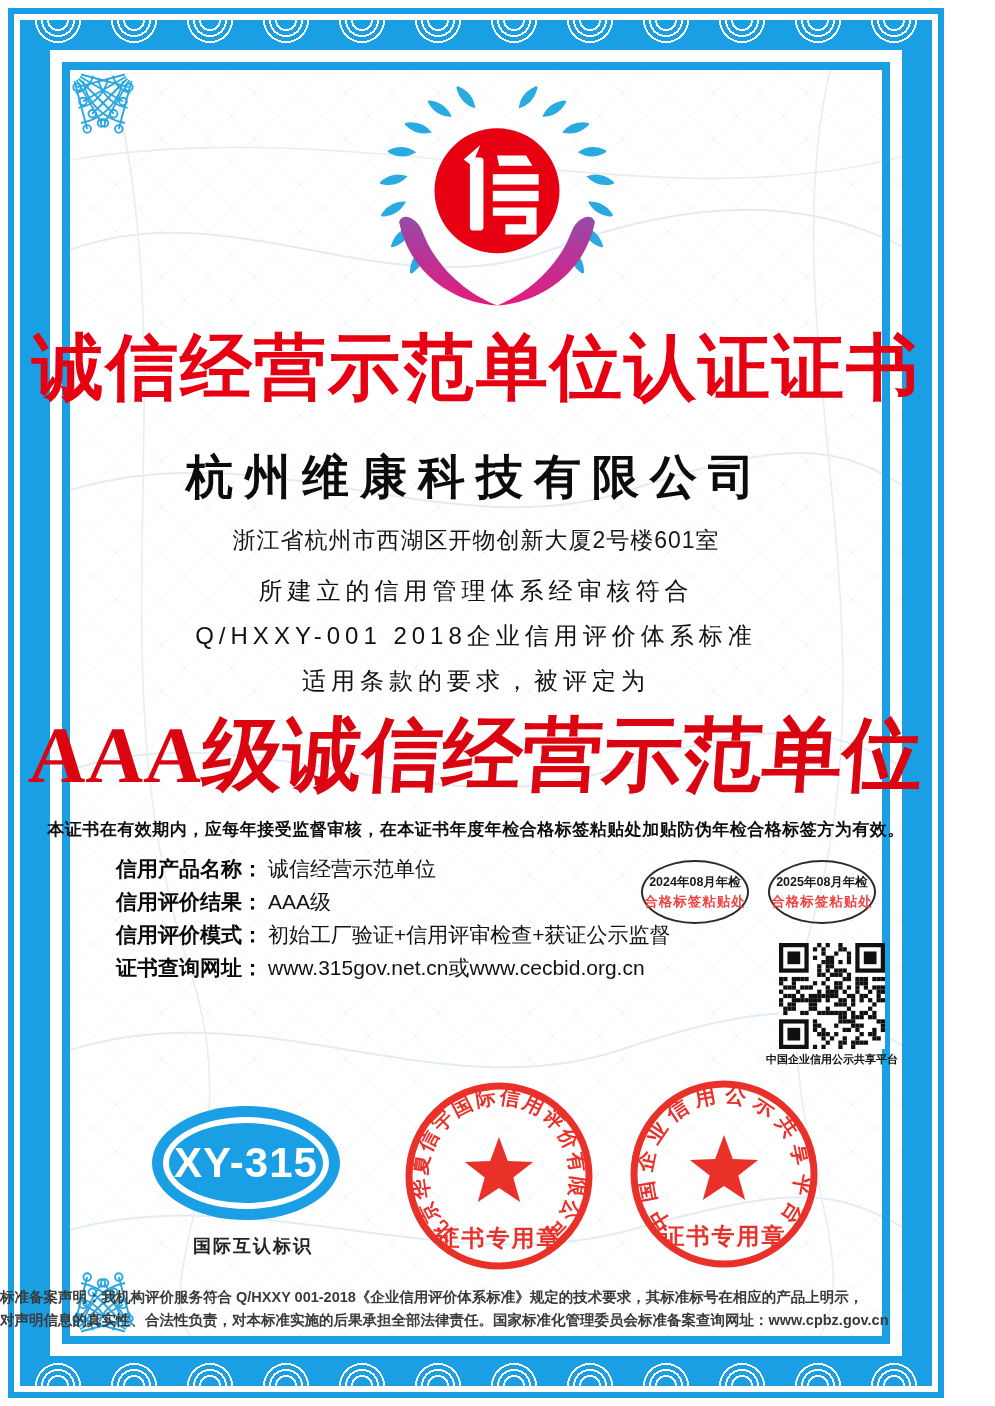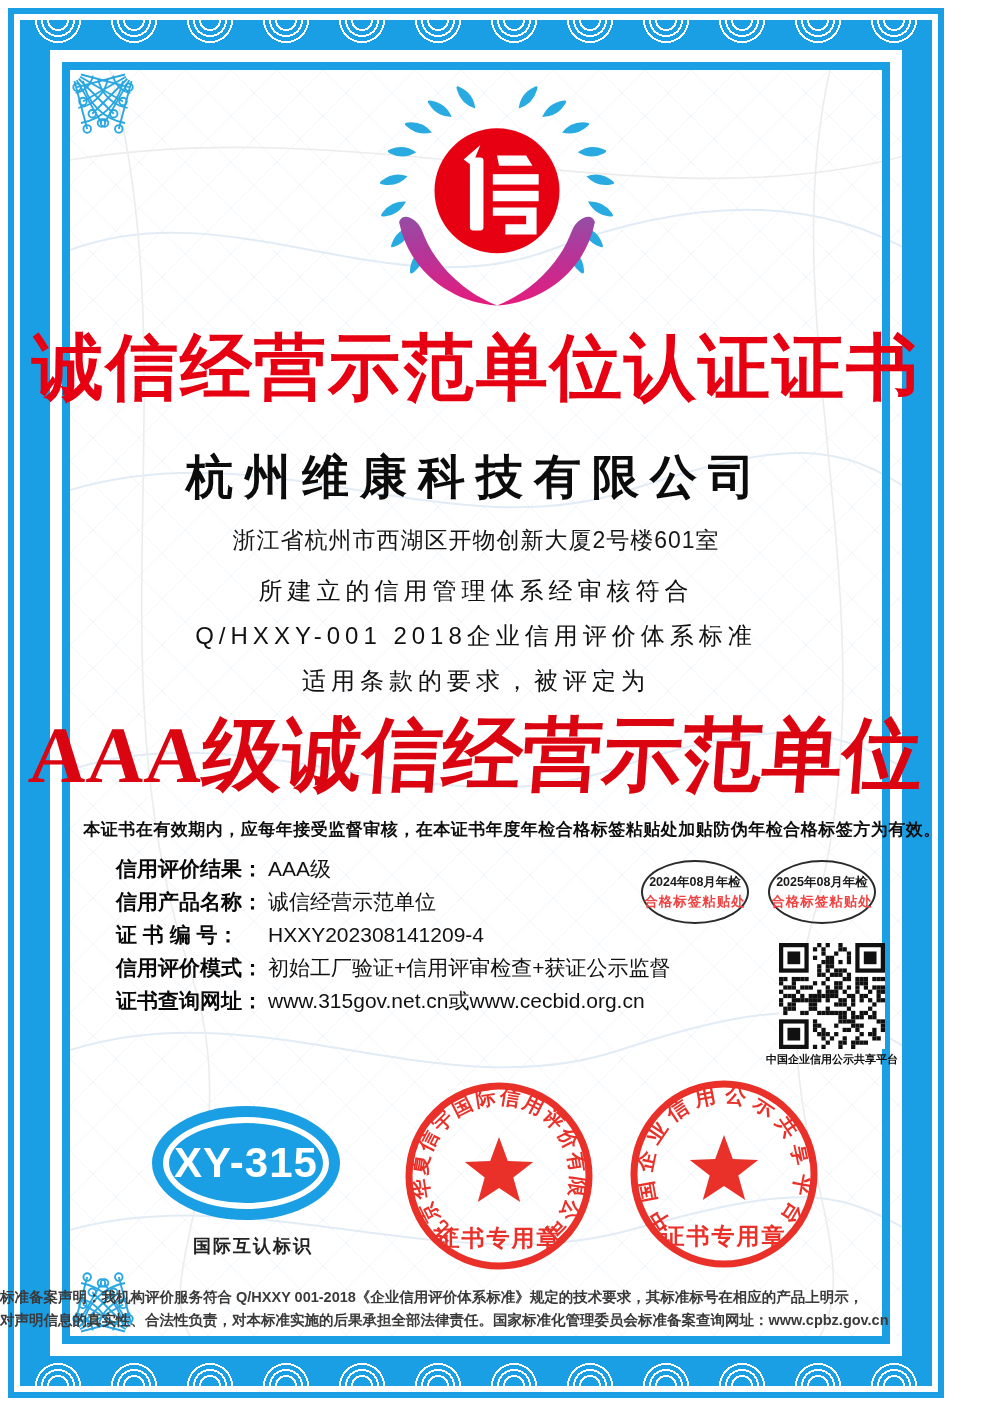--- a/index.html
+++ b/index.html
@@ -26,21 +26,21 @@
       font-size:47px;font-weight:800;color:#0c0c0c;letter-spacing:11px;white-space:nowrap;}
   .address{position:absolute;top:525px;left:0;width:100%;text-align:center;
       font-size:23px;font-weight:500;color:#161616;letter-spacing:1px;}
   .stline{position:absolute;left:0;width:100%;text-align:center;font-size:24px;
       font-weight:500;color:#111;letter-spacing:5px;}
   .st1{top:575px;} .st2{top:620px;} .st3{top:665px;}
   .award{position:absolute;top:702px;left:0;width:100%;text-align:center;
       font-family:"Liberation Serif","DejaVu Serif",serif;font-size:80px;font-weight:900;
       color:#da0510;transform:skewX(-4deg);white-space:nowrap;}
   .note{position:absolute;top:818px;left:0;width:100%;text-align:center;
-      font-size:17px;font-weight:600;color:#0e0e0e;letter-spacing:0.5px;padding-left:36px;}
+      font-size:17px;font-weight:600;color:#0e0e0e;letter-spacing:0.5px;}
   
   .fields{position:absolute;left:116px;top:858px;}
   .frow{display:flex;align-items:baseline;margin-bottom:11px;font-size:21px;line-height:22px;}
   .flabel{display:inline-block;width:152px;font-weight:700;color:#0a0a0a;white-space:pre;}
   .fvalue{font-weight:500;color:#111;}
   
   .ybadge{position:absolute;width:104px;height:60px;border:2px solid #2b2b2b;border-radius:50%;
       display:flex;flex-direction:column;justify-content:center;align-items:center;gap:2px;}
   .ybadge .l1{font-size:12.5px;font-weight:600;color:#1a1a1a;white-space:nowrap;}
   .ybadge .l2{font-size:13.5px;font-weight:700;color:#ef4444;letter-spacing:1px;
@@ -173,30 +173,26 @@
   <div class="company">杭州维康科技有限公司</div>
   <div class="address">浙江省杭州市西湖区开物创新大厦2号楼601室</div>
   <div class="stline st1">所建立的信用管理体系经审核符合</div>
   <div class="stline st2">Q/HXXY-001 2018企业信用评价体系标准</div>
   <div class="stline st3">适用条款的要求，被评定为</div>
   <div class="award">AAA级诚信经营示范单位</div>
   <div class="note">本证书在有效期内，应每年接受监督审核，在本证书年度年检合格标签粘贴处加贴防伪年检合格标签方为有效。</div>
 
   <div class="fields">
     <div class="frow">
-      <span class="flabel">信用评价结果：</span>
-      <span class="fvalue">AAA级</span>
-    </div>
-    <div class="frow">
       <span class="flabel">信用产品名称：</span>
       <span class="fvalue">诚信经营示范单位</span>
     </div>
     <div class="frow">
-      <span class="flabel">证 书 编 号：</span>
-      <span class="fvalue">HXXY202308141209-4</span>
+      <span class="flabel">信用评价结果：</span>
+      <span class="fvalue">AAA级</span>
     </div>
     <div class="frow">
       <span class="flabel">信用评价模式：</span>
       <span class="fvalue">初始工厂验证+信用评审检查+获证公示监督</span>
     </div>
     <div class="frow">
       <span class="flabel">证书查询网址：</span>
       <span class="fvalue">www.315gov.net.cn或www.cecbid.org.cn</span>
     </div>
   </div>

